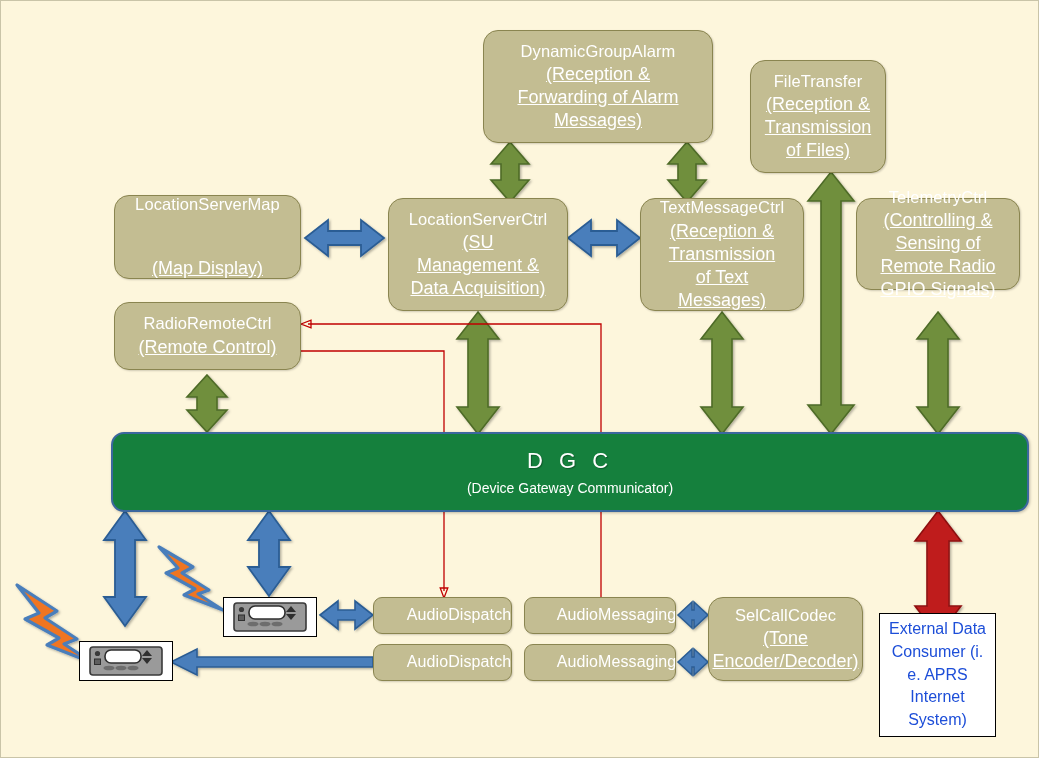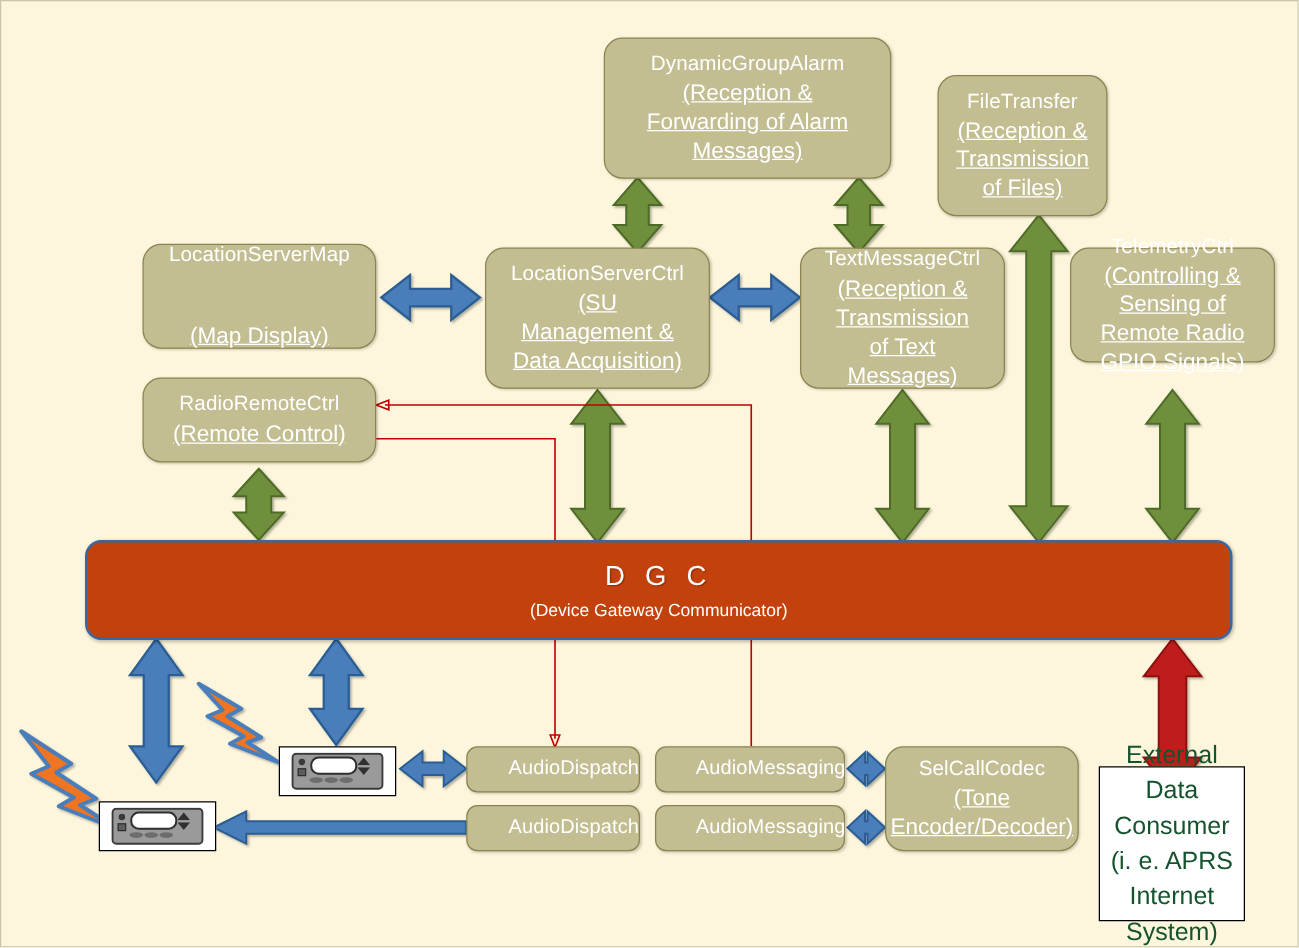--- a/index.html
+++ b/index.html
@@ -51,50 +51,51 @@
   }
   .box.small{
     border-radius:9px;
     padding-left:33px;
   }
   .box.small .ttl{ font-size:16px; }
 
   .dgc{
     position:absolute;
     box-sizing:border-box;
-    background:#c2410c;
+    background:#15803d;
     border:2.5px solid #3b679e;
     border-radius:13px;
     color:#ffffff;
     display:flex;
     flex-direction:column;
     align-items:center;
     justify-content:center;
     text-align:center;
     box-shadow:1px 1px 3px rgba(0,0,0,0.25);
     z-index:5;
+    margin-left:43px;
   }
   .dgc .ttl{
     font-size:22px;
     letter-spacing:5px;
     text-shadow:1px 1px 1px rgba(0,0,0,.3);
   }
   .dgc .sub{ font-size:14px; margin-top:6px; }
 
   .extbox{
     position:absolute;
     box-sizing:border-box;
     background:#ffffff;
     border:1.5px solid #000000;
-    color:#14532d;
+    color:#1d4ed8;
     display:flex;
     align-items:center;
     justify-content:center;
     text-align:center;
-    font-size:20px;
+    font-size:16px;
     line-height:1.42;
     padding:4px 6px;
     z-index:5;
   }
   .radio-frame{
     position:absolute;
     box-sizing:border-box;
     background:#ffffff;
     border:1.5px solid #000000;
     display:flex;

